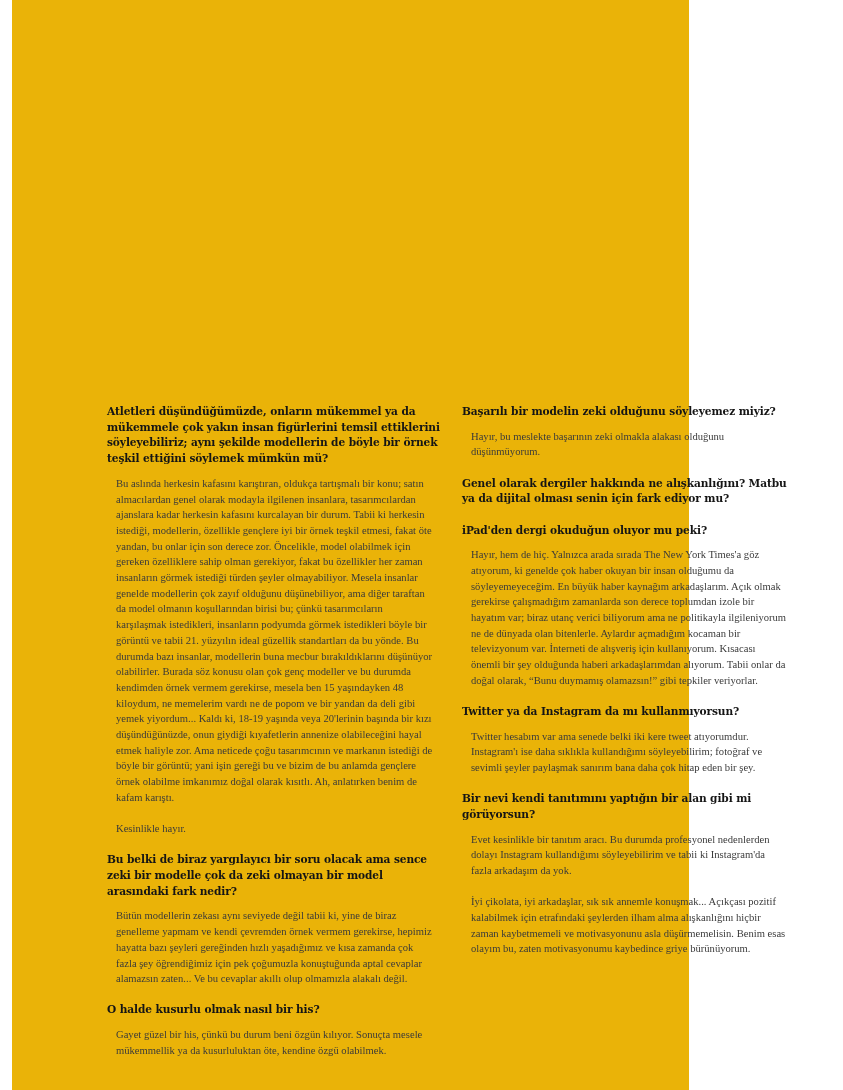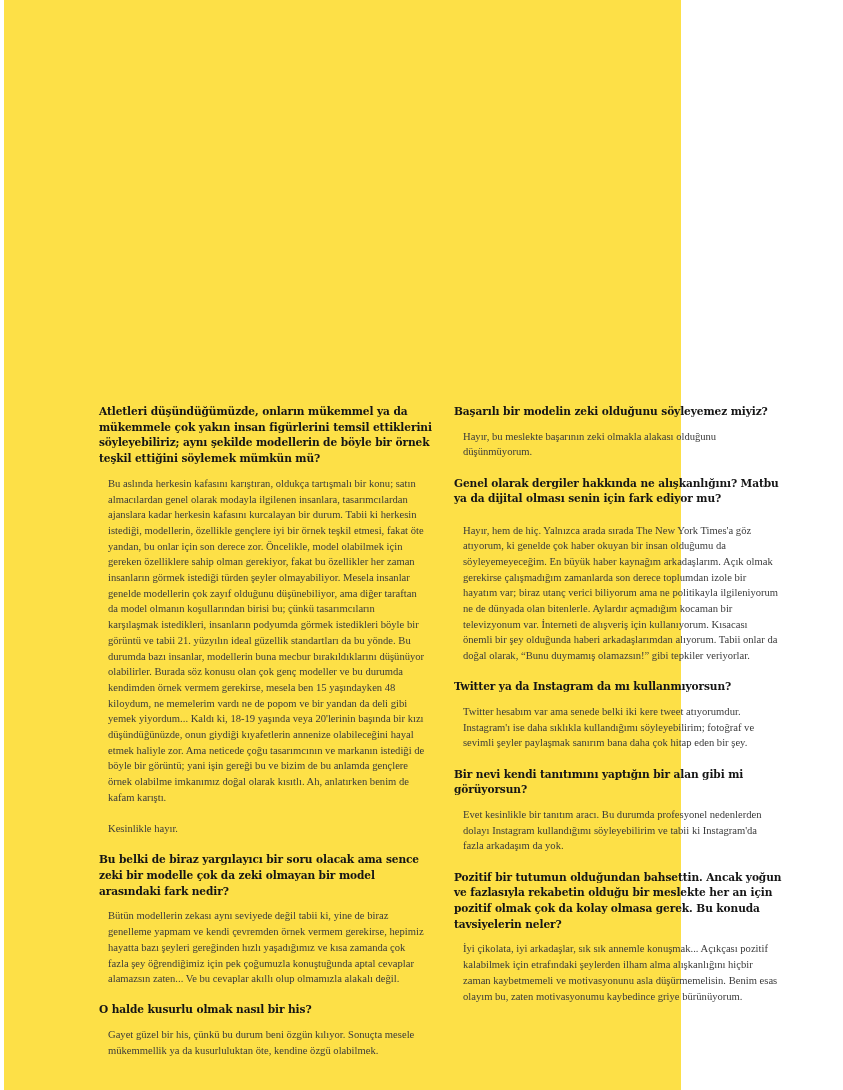--- a/index.html
+++ b/index.html
@@ -10,24 +10,24 @@
     body {
       width: 843px;
       height: 1090px;
       position: relative;
       overflow: hidden;
       font-family: "DejaVu Serif", "Liberation Serif", serif;
       color: #2a2a2a;
     }
     .page {
       position: absolute;
-      left: 4px; top: 0;
+      left: 12px; top: 0;
       width: 677px;
       height: 1090px;
-      background: #fde047;
+      background: #eab308;
     }
     .column {
       position: absolute;
       top: 404px;
     }
     .col-left {
       left: 95px;
       width: 336px;
     }
     .col-right {
@@ -91,30 +91,30 @@
 
   <div class="column col-right">
     <div class="qa">
       <p class="question">Başarılı bir modelin zeki olduğunu söyleyemez miyiz?</p>
       <p class="answer">Hayır, bu meslekte başarının zeki olmakla alakası olduğunu düşünmüyorum.</p>
     </div>
     <div class="qa">
       <p class="question">Genel olarak dergiler hakkında ne alışkanlığını? Matbu ya da dijital olması senin için fark ediyor mu?</p>
     </div>
     <div class="qa">
+      <p class="question">iPad'den dergi okuduğun oluyor mu peki?</p>
       <p class="answer">Hayır, hem de hiç. Yalnızca arada sırada The New York Times'a göz atıyorum, ki genelde çok haber okuyan bir insan olduğumu da söyleyemeyeceğim. En büyük haber kaynağım arkadaşlarım. Açık olmak gerekirse çalışmadığım zamanlarda son derece toplumdan izole bir hayatım var; biraz utanç verici biliyorum ama ne politikayla ilgileniyorum ne de dünyada olan bitenlerle. Aylardır açmadığım kocaman bir televizyonum var. İnterneti de alışveriş için kullanıyorum. Kısacası önemli bir şey olduğunda haberi arkadaşlarımdan alıyorum. Tabii onlar da doğal olarak, “Bunu duymamış olamazsın!” gibi tepkiler veriyorlar.</p>
     </div>
     <div class="qa">
       <p class="question">Twitter ya da Instagram da mı kullanmıyorsun?</p>
       <p class="answer">Twitter hesabım var ama senede belki iki kere tweet atıyorumdur. Instagram'ı ise daha sıklıkla kullandığımı söyleyebilirim; fotoğraf ve sevimli şeyler paylaşmak sanırım bana daha çok hitap eden bir şey.</p>
     </div>
     <div class="qa">
       <p class="question">Bir nevi kendi tanıtımını yaptığın bir alan gibi mi görüyorsun?</p>
       <p class="answer">Evet kesinlikle bir tanıtım aracı. Bu durumda profesyonel nedenlerden dolayı Instagram kullandığımı söyleyebilirim ve tabii ki Instagram'da fazla arkadaşım da yok.</p>
     </div>
     <div class="qa">
-      <p class="question">Pozitif bir tutumun olduğundan bahsettin. Ancak yoğun ve fazlasıyla rekabetin olduğu bir meslekte her an için pozitif olmak çok da kolay olmasa gerek. Bu konuda tavsiyelerin neler?</p>
       <p class="answer">İyi çikolata, iyi arkadaşlar, sık sık annemle konuşmak... Açıkçası pozitif kalabilmek için etrafındaki şeylerden ilham alma alışkanlığını hiçbir zaman kaybetmemeli ve motivasyonunu asla düşürmemelisin. Benim esas olayım bu, zaten motivasyonumu kaybedince griye bürünüyorum.</p>
     </div>
   </div>
 
   <div class="page-number">115</div>
 </div>
 
 </body></html>

